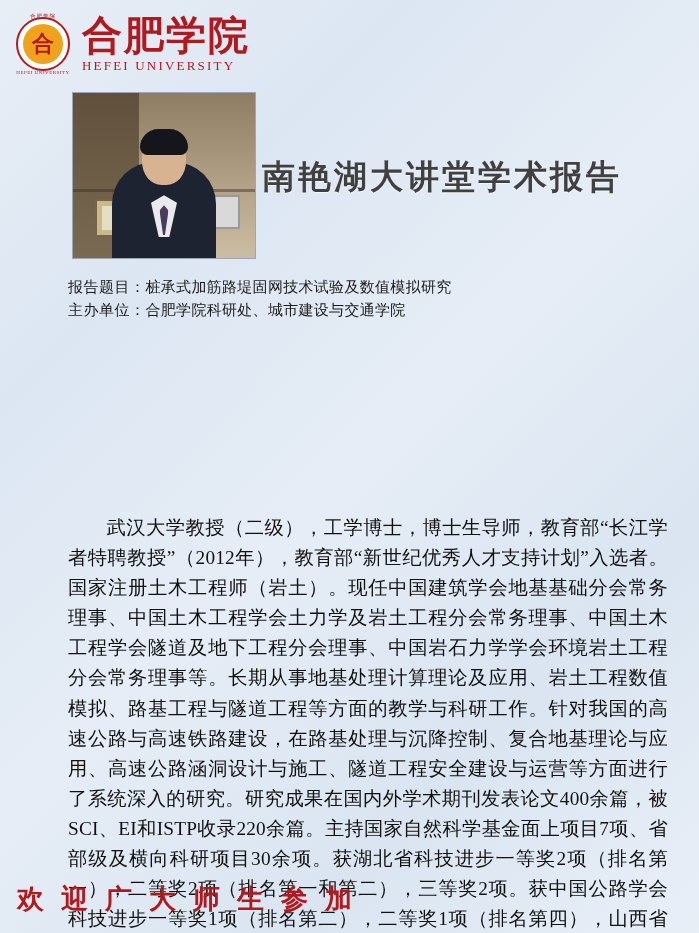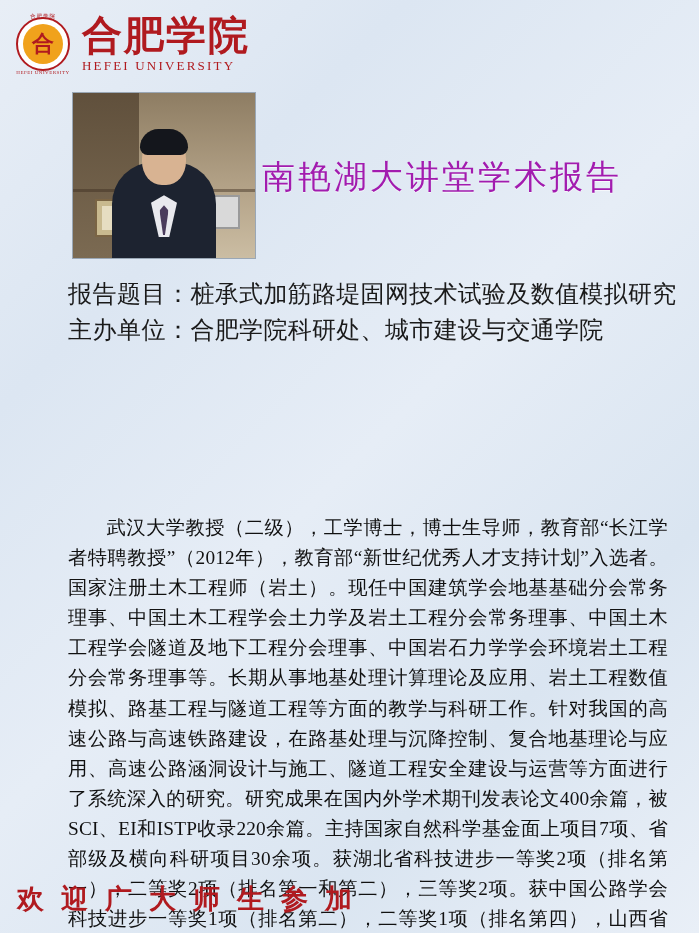--- a/index.html
+++ b/index.html
@@ -207,35 +207,35 @@
     height: 26px;
     background: #14161c;
     border-radius: 24px 24px 10px 10px;
   }
   
   .main-title {
     position: absolute;
     top: 155px;
     left: 262px;
     font-size: 33px;
-    color: #a21caf;
+    color: #404040;
     letter-spacing: 3px;
-    font-weight: normal;
+    font-weight: bold;
     font-family: "Liberation Serif", "DejaVu Serif", serif;
     text-shadow: 0 1px 0 rgba(255,255,255,.6);
   }
   
   .info-block {
     position: absolute;
     top: 276px;
     left: 68px;
     width: 612px;
   }
   .info-row {
-    font-size: 24px;
+    font-size: 15px;
     color: #1a1a1a;
     line-height: 1.52;
     white-space: nowrap;
     letter-spacing: .5px;
   }
   .info-label {
     letter-spacing: .5px;
   }
   .info-value {
     letter-spacing: .3px;

